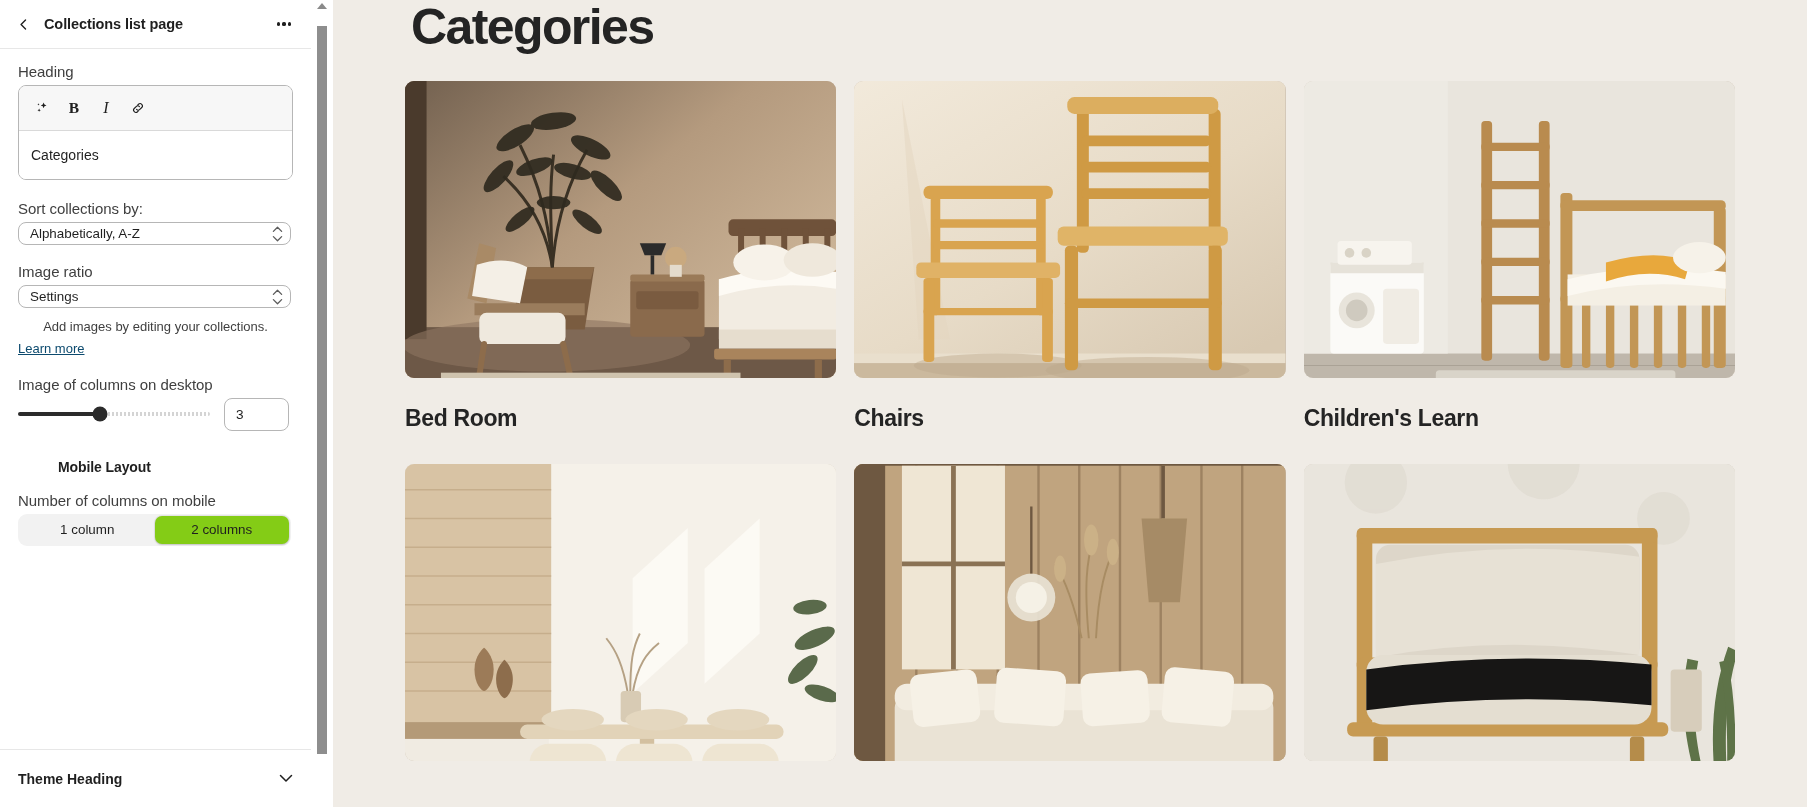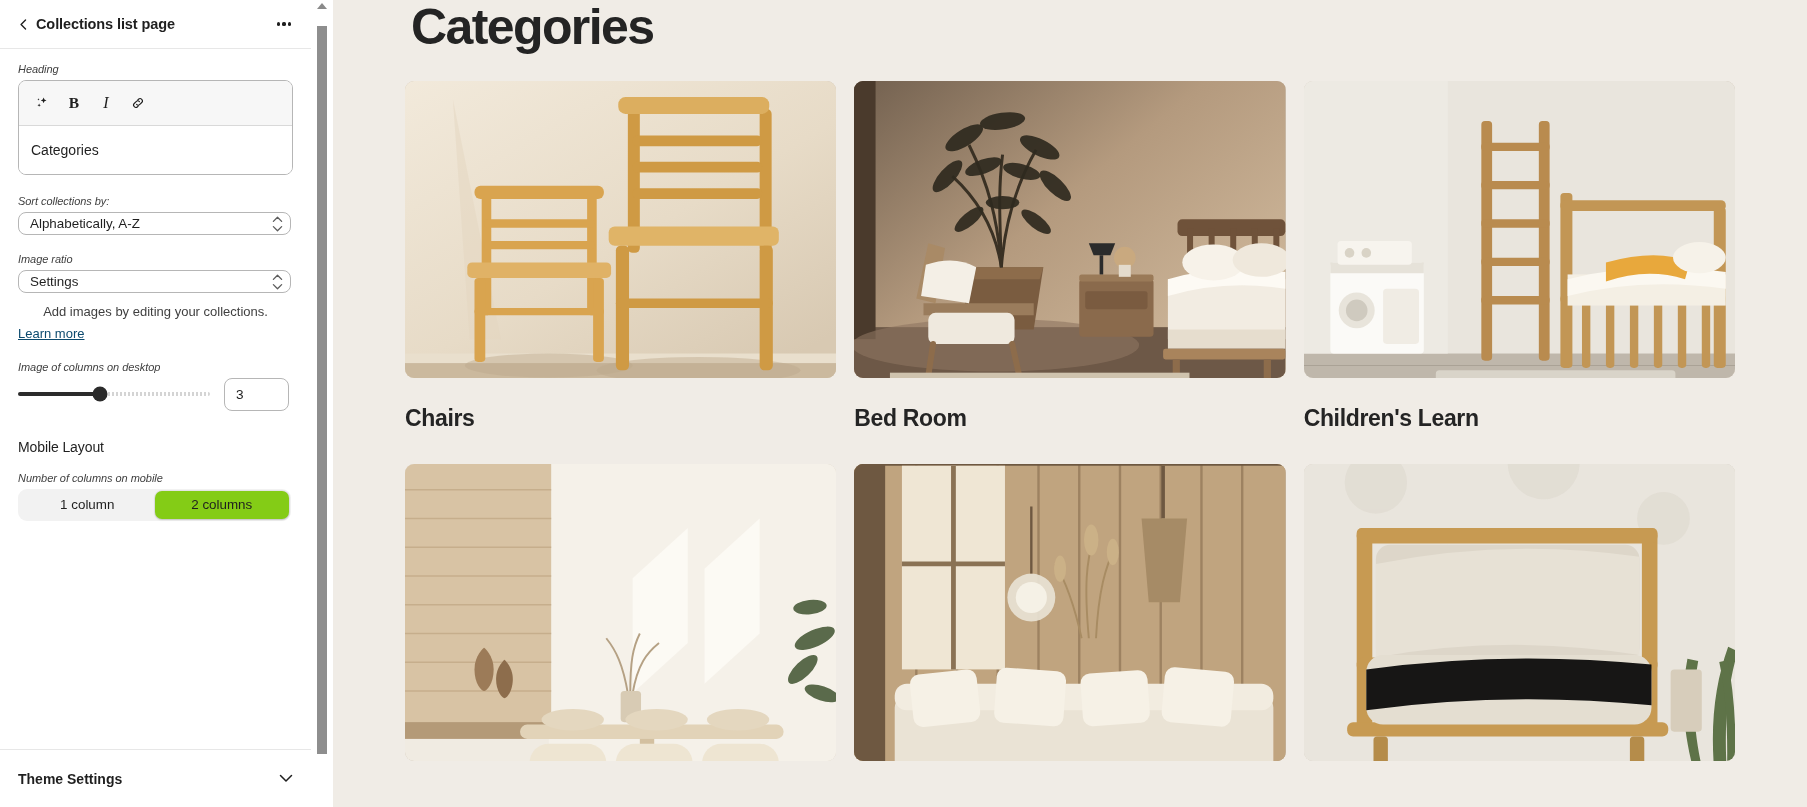--- a/index.html
+++ b/index.html
@@ -18,20 +18,21 @@
     background: #ffffff;
     position: relative;
     flex: 0 0 311px;
     overflow: hidden;
   }
   .panel-header {
     height: 49px;
     display: flex; align-items: center;
     padding: 0 14px 0 10px;
     border-bottom: 1px solid #e7e7e7;
+    gap: 8px;
   }
   .back-btn {
     width: 26px; height: 26px;
     display: flex; align-items: center; justify-content: center;
     border-radius: 6px; cursor: pointer; flex: 0 0 26px;
   }
   .panel-title {
     font-size: 14.5px; font-weight: 700; color: #1f1f1f;
     letter-spacing: -0.1px; flex: 1 1 auto; white-space: nowrap;
   }
@@ -41,23 +42,22 @@
     gap: 2.5px; border-radius: 6px; cursor: pointer;
   }
   .more-btn i {
     width: 3.2px; height: 3.2px; border-radius: 50%;
     background: #1f1f1f; display: block;
   }
 
   .panel-body { padding: 14px 18px 0 18px; }
 
   .field-label {
-    font-size: 11px; color: #3f3f3f; margin-bottom: 5px;
+    font-size: 15px; color: #3f3f3f; margin-bottom: 5px;
     letter-spacing: -0.05px;
-    font-style: italic;
   }
 
   
   .rte {
     border: 1px solid #b6b6b6; border-radius: 8px;
     overflow: hidden; background: #fff; margin-bottom: 20px;
   }
   .rte-toolbar {
     height: 45px; background: #f7f7f7;
     border-bottom: 1px solid #d9d9d9;
@@ -125,22 +125,22 @@
     background: #2b2b2b;
   }
   .num-input {
     width: 65px; height: 33px; border: 1px solid #b6b6b6;
     border-radius: 8px; background: #fff;
     display: flex; align-items: center; padding: 0 11px;
     font-size: 13.6px; color: #1f1f1f;
   }
 
   .section-title {
-    font-size: 14px; font-weight: 400; color: #1f1f1f;
-    margin-bottom: 17px; letter-spacing: -0.1px;
+    font-size: 14px; font-weight: 700; color: #1f1f1f;
+    margin-bottom: 17px; letter-spacing: -0.1px; margin-left: 40px;
   }
 
   
   .segmented {
     display: flex; background: #f2f2f2; border-radius: 9px;
     padding: 2px; width: 273px; height: 32px;
   }
   .seg {
     flex: 1 1 50%; display: flex; align-items: center;
     justify-content: center; font-size: 13.4px; color: #1f1f1f;
@@ -301,84 +301,37 @@
       
       <div class="section-title">Mobile Layout</div>
       <div class="field-label">Number of columns on mobile</div>
       <div class="segmented">
         <div class="seg">1 column</div>
         <div class="seg active">2 columns</div>
       </div>
     </div>
 
     <div class="panel-footer">
-      <span class="footer-title">Theme Settings</span>
+      <span class="footer-title">Theme Heading</span>
       <svg width="14" height="9" viewBox="0 0 14 9" fill="none">
         <path d="M1.5 1.5L7 7l5.5-5.5" stroke="#1f1f1f" stroke-width="1.5" stroke-linecap="round" stroke-linejoin="round"></path>
       </svg>
     </div>
   </aside>
 
   <div class="scroll-gutter">
     <div class="scroll-arrow"></div>
     <div class="scroll-thumb"></div>
   </div>
 
   <main class="preview">
     <div class="preview-inner">
       <h1 class="preview-heading">Categories</h1>
 
       <div class="grid">
-
-        <div class="card">
-          <div class="card-img">
-            <svg viewBox="0 0 360 297" preserveAspectRatio="xMidYMid slice">
-              <defs>
-                <linearGradient id="chwall" x1="0" y1="0" x2="0.7" y2="1">
-                  <stop offset="0" stop-color="#f3ebdd"></stop>
-                    <stop offset="0.6" stop-color="#e7dbc7"></stop>
-                    <stop offset="1" stop-color="#d8c9b2"></stop>
-                </linearGradient>
-              </defs>
-              <rect width="360" height="297" fill="url(#chwall)"></rect>
-              <rect x="0" y="258" width="360" height="39" fill="#cbb99e"></rect>
-              <rect x="0" y="252" width="360" height="8" fill="#e9dfcd"></rect>
-
-              <ellipse cx="120" cy="262" rx="70" ry="10" fill="#bda98c" opacity=".45"></ellipse>
-              <ellipse cx="245" cy="266" rx="85" ry="11" fill="#bda98c" opacity=".45"></ellipse>
-              <path d="M40 40l40 200h-26z" fill="#e3d6c0" opacity=".5"></path>
-
-              <g fill="#d9a44f">
-                <rect x="64" y="120" width="8" height="100" rx="3"></rect>
-                <rect x="152" y="120" width="8" height="100" rx="3"></rect>
-                <rect x="58" y="112" width="108" height="11" rx="5"></rect>
-                <rect x="66" y="140" width="92" height="7" rx="3"></rect>
-                <rect x="66" y="158" width="92" height="7" rx="3"></rect>
-                <rect x="52" y="176" width="120" height="13" rx="4" fill="#e0b266"></rect>
-                <rect x="58" y="189" width="9" height="70" rx="3"></rect>
-                <rect x="157" y="189" width="9" height="70" rx="3"></rect>
-                <rect x="58" y="214" width="108" height="6" rx="3"></rect>
-              </g>
-
-              <g fill="#cf9a44">
-                <rect x="186" y="48" width="10" height="120" rx="4"></rect>
-                <rect x="296" y="48" width="10" height="120" rx="4"></rect>
-                <rect x="178" y="38" width="126" height="14" rx="6" fill="#dcae5f"></rect>
-                <rect x="190" y="70" width="108" height="9" rx="4"></rect>
-                <rect x="190" y="92" width="108" height="9" rx="4"></rect>
-                <rect x="190" y="114" width="108" height="9" rx="4"></rect>
-                <rect x="170" y="146" width="142" height="16" rx="5" fill="#e0b467"></rect>
-                <rect x="176" y="162" width="11" height="104" rx="4"></rect>
-                <rect x="296" y="162" width="11" height="104" rx="4"></rect>
-                <rect x="176" y="206" width="131" height="8" rx="4"></rect>
-              </g>
-            </svg>
-          </div>
-          <div class="card-label">Chairs</div>
-        </div>
 
         <div class="card">
           <div class="card-img">
             <svg viewBox="0 0 360 297" preserveAspectRatio="xMidYMid slice">
               <defs>
                 <linearGradient id="bedwall" x1="0" y1="0" x2="1" y2="1">
                   <stop offset="0" stop-color="#6b5a4a"></stop>
                     <stop offset="0.45" stop-color="#b49a7e"></stop>
                     <stop offset="1" stop-color="#d9c3a6"></stop>
                 </linearGradient>
@@ -451,20 +404,67 @@
 
               <rect x="30" y="268" width="250" height="29" fill="#cfc3ae"></rect>
             </svg>
           </div>
           <div class="card-label">Bed Room</div>
         </div>
 
         <div class="card">
           <div class="card-img">
             <svg viewBox="0 0 360 297" preserveAspectRatio="xMidYMid slice">
+              <defs>
+                <linearGradient id="chwall" x1="0" y1="0" x2="0.7" y2="1">
+                  <stop offset="0" stop-color="#f3ebdd"></stop>
+                    <stop offset="0.6" stop-color="#e7dbc7"></stop>
+                    <stop offset="1" stop-color="#d8c9b2"></stop>
+                </linearGradient>
+              </defs>
+              <rect width="360" height="297" fill="url(#chwall)"></rect>
+              <rect x="0" y="258" width="360" height="39" fill="#cbb99e"></rect>
+              <rect x="0" y="252" width="360" height="8" fill="#e9dfcd"></rect>
+
+              <ellipse cx="120" cy="262" rx="70" ry="10" fill="#bda98c" opacity=".45"></ellipse>
+              <ellipse cx="245" cy="266" rx="85" ry="11" fill="#bda98c" opacity=".45"></ellipse>
+              <path d="M40 40l40 200h-26z" fill="#e3d6c0" opacity=".5"></path>
+
+              <g fill="#d9a44f">
+                <rect x="64" y="120" width="8" height="100" rx="3"></rect>
+                <rect x="152" y="120" width="8" height="100" rx="3"></rect>
+                <rect x="58" y="112" width="108" height="11" rx="5"></rect>
+                <rect x="66" y="140" width="92" height="7" rx="3"></rect>
+                <rect x="66" y="158" width="92" height="7" rx="3"></rect>
+                <rect x="52" y="176" width="120" height="13" rx="4" fill="#e0b266"></rect>
+                <rect x="58" y="189" width="9" height="70" rx="3"></rect>
+                <rect x="157" y="189" width="9" height="70" rx="3"></rect>
+                <rect x="58" y="214" width="108" height="6" rx="3"></rect>
+              </g>
+
+              <g fill="#cf9a44">
+                <rect x="186" y="48" width="10" height="120" rx="4"></rect>
+                <rect x="296" y="48" width="10" height="120" rx="4"></rect>
+                <rect x="178" y="38" width="126" height="14" rx="6" fill="#dcae5f"></rect>
+                <rect x="190" y="70" width="108" height="9" rx="4"></rect>
+                <rect x="190" y="92" width="108" height="9" rx="4"></rect>
+                <rect x="190" y="114" width="108" height="9" rx="4"></rect>
+                <rect x="170" y="146" width="142" height="16" rx="5" fill="#e0b467"></rect>
+                <rect x="176" y="162" width="11" height="104" rx="4"></rect>
+                <rect x="296" y="162" width="11" height="104" rx="4"></rect>
+                <rect x="176" y="206" width="131" height="8" rx="4"></rect>
+              </g>
+            </svg>
+          </div>
+          <div class="card-label">Chairs</div>
+        </div>
+
+        <div class="card">
+          <div class="card-img">
+            <svg viewBox="0 0 360 297" preserveAspectRatio="xMidYMid slice">
               <rect width="360" height="297" fill="#e9e5dd"></rect>
               <rect x="0" y="252" width="360" height="45" fill="#bfb7ab"></rect>
               <g stroke="#aaa296" stroke-width="1">
                   <path d="M0 262h360M0 274h360M0 286h360"></path>
                 </g>
               <rect x="0" y="0" width="120" height="252" fill="#edeae3"></rect>
 
               <rect x="22" y="176" width="78" height="76" rx="3" fill="#fbfaf7"></rect>
               <rect x="22" y="176" width="78" height="9" fill="#e6e2d9"></rect>
               <circle cx="44" cy="216" r="15" fill="#e8e4db"></circle>

